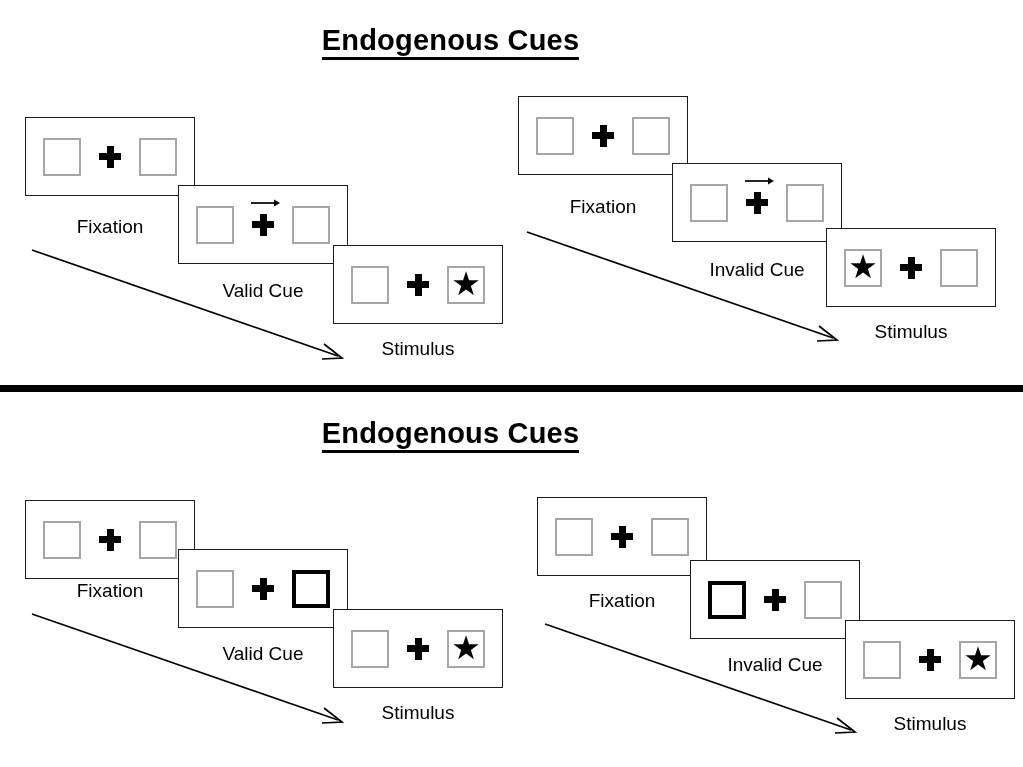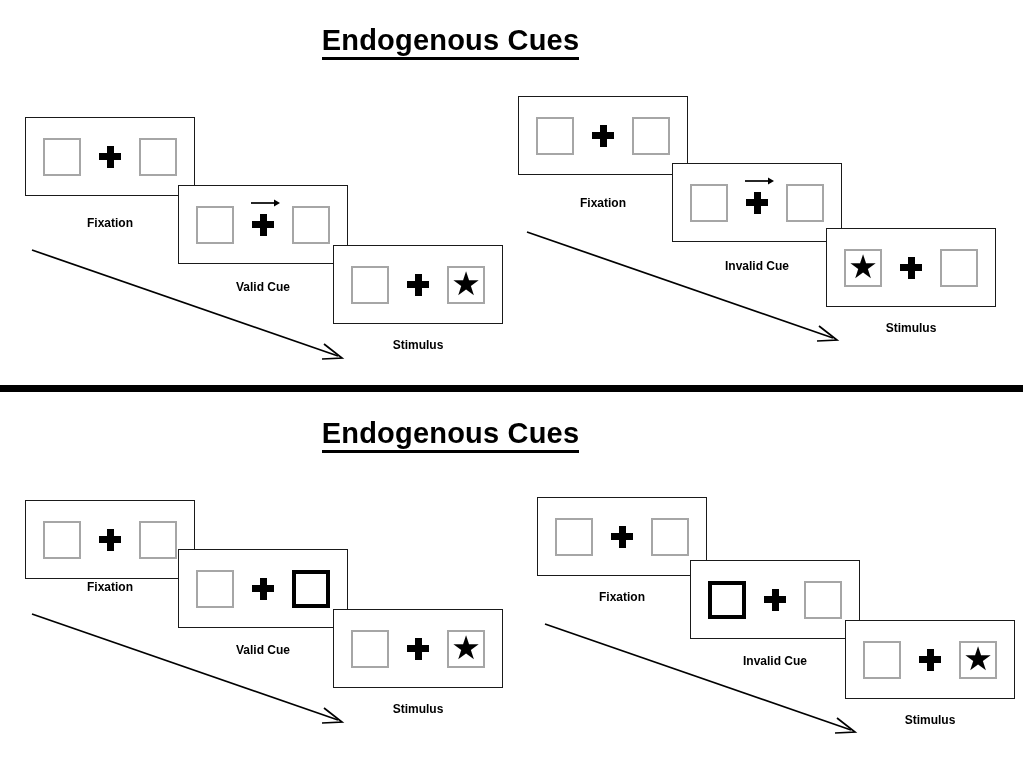--- a/index.html
+++ b/index.html
@@ -111,22 +111,22 @@
     width: 30px;
     height: 12px;
     left: 50%;
     margin-left: -13px;
     top: -17px;
   }
 
   
   .caption {
     position: absolute;
-    font-size: 12px;
-    font-weight: bold;
+    font-size: 19px;
+    font-weight: normal;
     white-space: nowrap;
     text-align: center;
   }
 
   
   .time-arrow {
     position: absolute;
     pointer-events: none;
   }
 </style>

